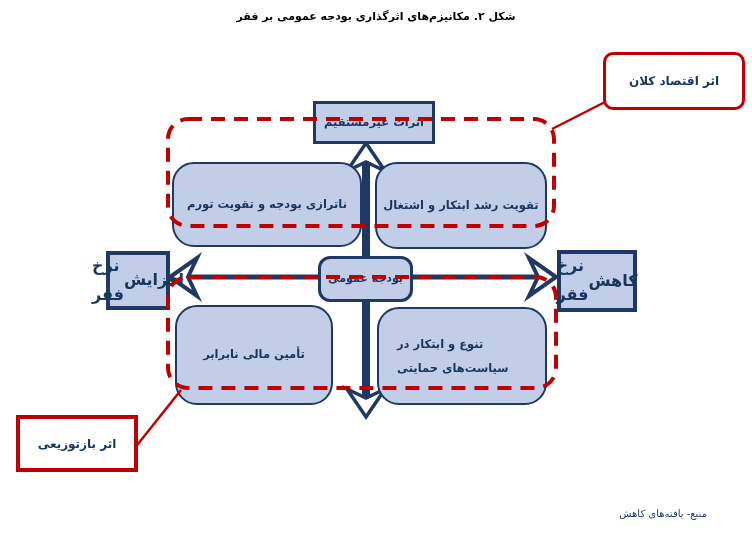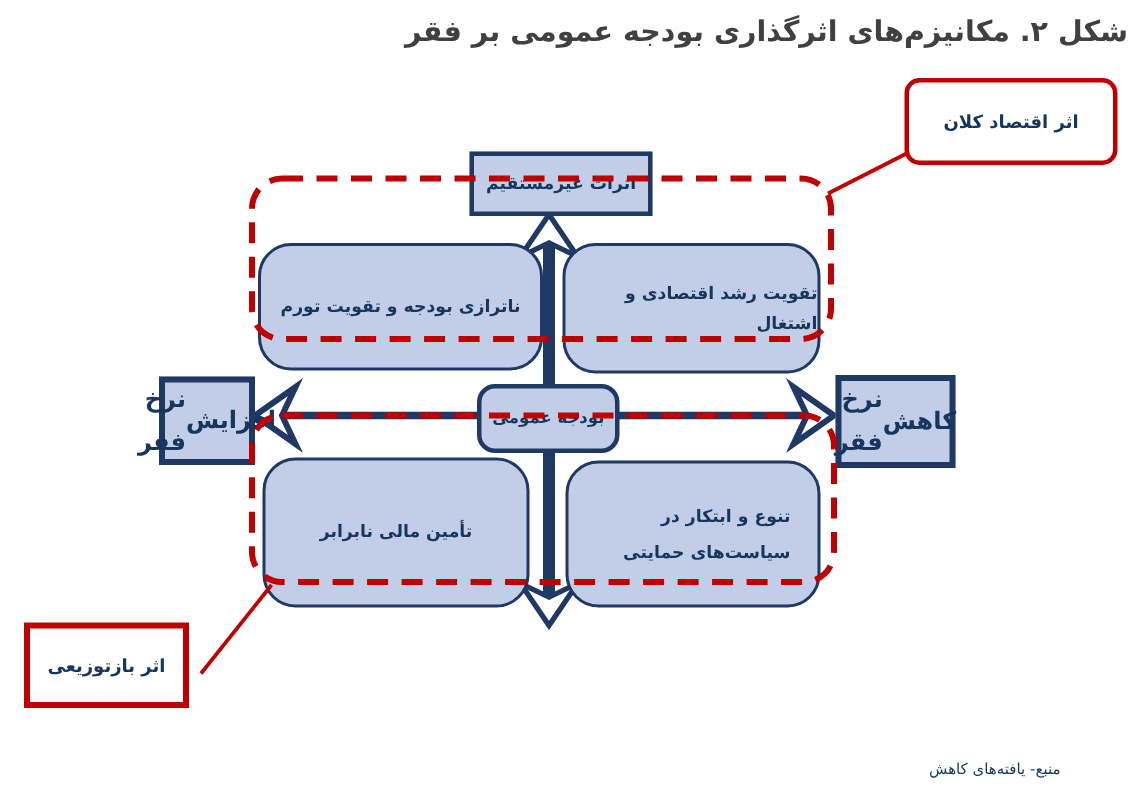--- a/index.html
+++ b/index.html
@@ -1,30 +1,30 @@
 <!DOCTYPE html>
 <html lang="fa"><head>
 <meta charset="utf-8">
 <style>
   html,body{margin:0;padding:0;background:#fff;}
   #canvas{
     position:relative;width:752px;height:537px;background:#ffffff;
     font-family:"DejaVu Sans",sans-serif;overflow:hidden;
   }
   .title{
-    position:absolute;top:10px;left:0;width:100%;
-    font-size:19px;font-weight:bold;color:#404040;direction:rtl;
+    position:absolute;top:10px;left:0;width:100%;text-align:center;
+    font-size:11px;font-weight:bold;color:#000000;direction:rtl;
   }
   svg.layer{position:absolute;top:0;left:0;pointer-events:none;}
   #connector-layer{z-index:1;}
   #red-layer{z-index:3;}
   .node{
     position:absolute;z-index:2;background:#c2cee7;border:3px solid #1f3864;
     color:#17365d;font-weight:bold;font-size:11.5px;direction:rtl;
-    display:flex;align-items:center;justify-content:center;text-align:right;
+    display:flex;align-items:center;justify-content:center;text-align:left;
     box-sizing:border-box;line-height:1.7;
   }
   .rounded{border-radius:22px;border-width:2.5px;}
   .small-node{border-width:4px;font-size:16px;line-height:1.8;flex-direction:row;}
   .red-label{
     position:absolute;z-index:4;background:#ffffff;border:3px solid #c00000;
     color:#17365d;font-weight:bold;font-size:12px;direction:rtl;
     display:flex;align-items:center;justify-content:center;text-align:center;
     box-sizing:border-box;
   }
@@ -51,56 +51,56 @@
 
   <div class="node" style="left:313px;top:101px;width:122px;height:43px;">
     <span>اثرات غیرمستقیم</span>
   </div>
 
   <div class="node rounded" style="left:172px;top:162px;width:190px;height:85px;">
     <span>ناترازی بودجه و  تقویت تورم</span>
   </div>
 
   <div class="node rounded" style="left:375px;top:162px;width:172px;height:87px;">
-    <span>تقویت رشد اقتصادی و اشتغال</span>
+    <span>تقویت رشد ابتکار و اشتغال</span>
   </div>
 
   <div class="node" style="left:318px;top:256px;width:95px;height:46px;border-radius:12px;font-size:11px;">
     <span>بودجه عمومی</span>
   </div>
 
   <div class="node small-node" style="left:106px;top:251px;width:64px;height:59px;">
     <span>افزایش</span>
     <span>نرخ فقر</span>
   </div>
 
   <div class="node small-node" style="left:557px;top:250px;width:80px;height:62px;">
     <span>کاهش</span>
     <span>نرخ فقر</span>
   </div>
 
-  <div class="node rounded" style="left:175px;top:305px;width:178px;height:100px;">
+  <div class="node rounded" style="left:175px;top:305px;width:158px;height:100px;">
     <span>تأمین مالی نابرابر</span>
   </div>
 
   <div class="node rounded" style="left:377px;top:307px;width:170px;height:98px;padding:0 18px;line-height:2.1;">
     <span>تنوع و ابتکار در سیاست‌های حمایتی</span>
   </div>
 
 
   <svg id="red-layer" class="layer" width="752" height="537">
     <rect x="168" y="119" width="386" height="107" rx="20" ry="20" fill="none" stroke="#c00000" stroke-width="4" stroke-dasharray="14 9"></rect>
     <rect x="168" y="277" width="388" height="111" rx="20" ry="20" fill="none" stroke="#c00000" stroke-width="4" stroke-dasharray="14 9"></rect>
     <line x1="607" y1="101" x2="552" y2="129" stroke="#c00000" stroke-width="2.5"></line>
     <line x1="134" y1="449" x2="181" y2="390" stroke="#c00000" stroke-width="2.5"></line>
   </svg>
 
   <div class="red-label" style="left:603px;top:52px;width:142px;height:58px;border-radius:10px;">
     <span>اثر اقتصاد کلان</span>
   </div>
 
-  <div class="red-label" style="left:16px;top:415px;width:110px;height:57px;border-width:4px;">
+  <div class="red-label" style="left:16px;top:415px;width:122px;height:57px;border-width:4px;">
     <span>اثر بازتوزیعی</span>
   </div>
 
   <div class="source-note">منبع- یافته‌های کاهش</div>
 
 </div>
 
 </body></html>

